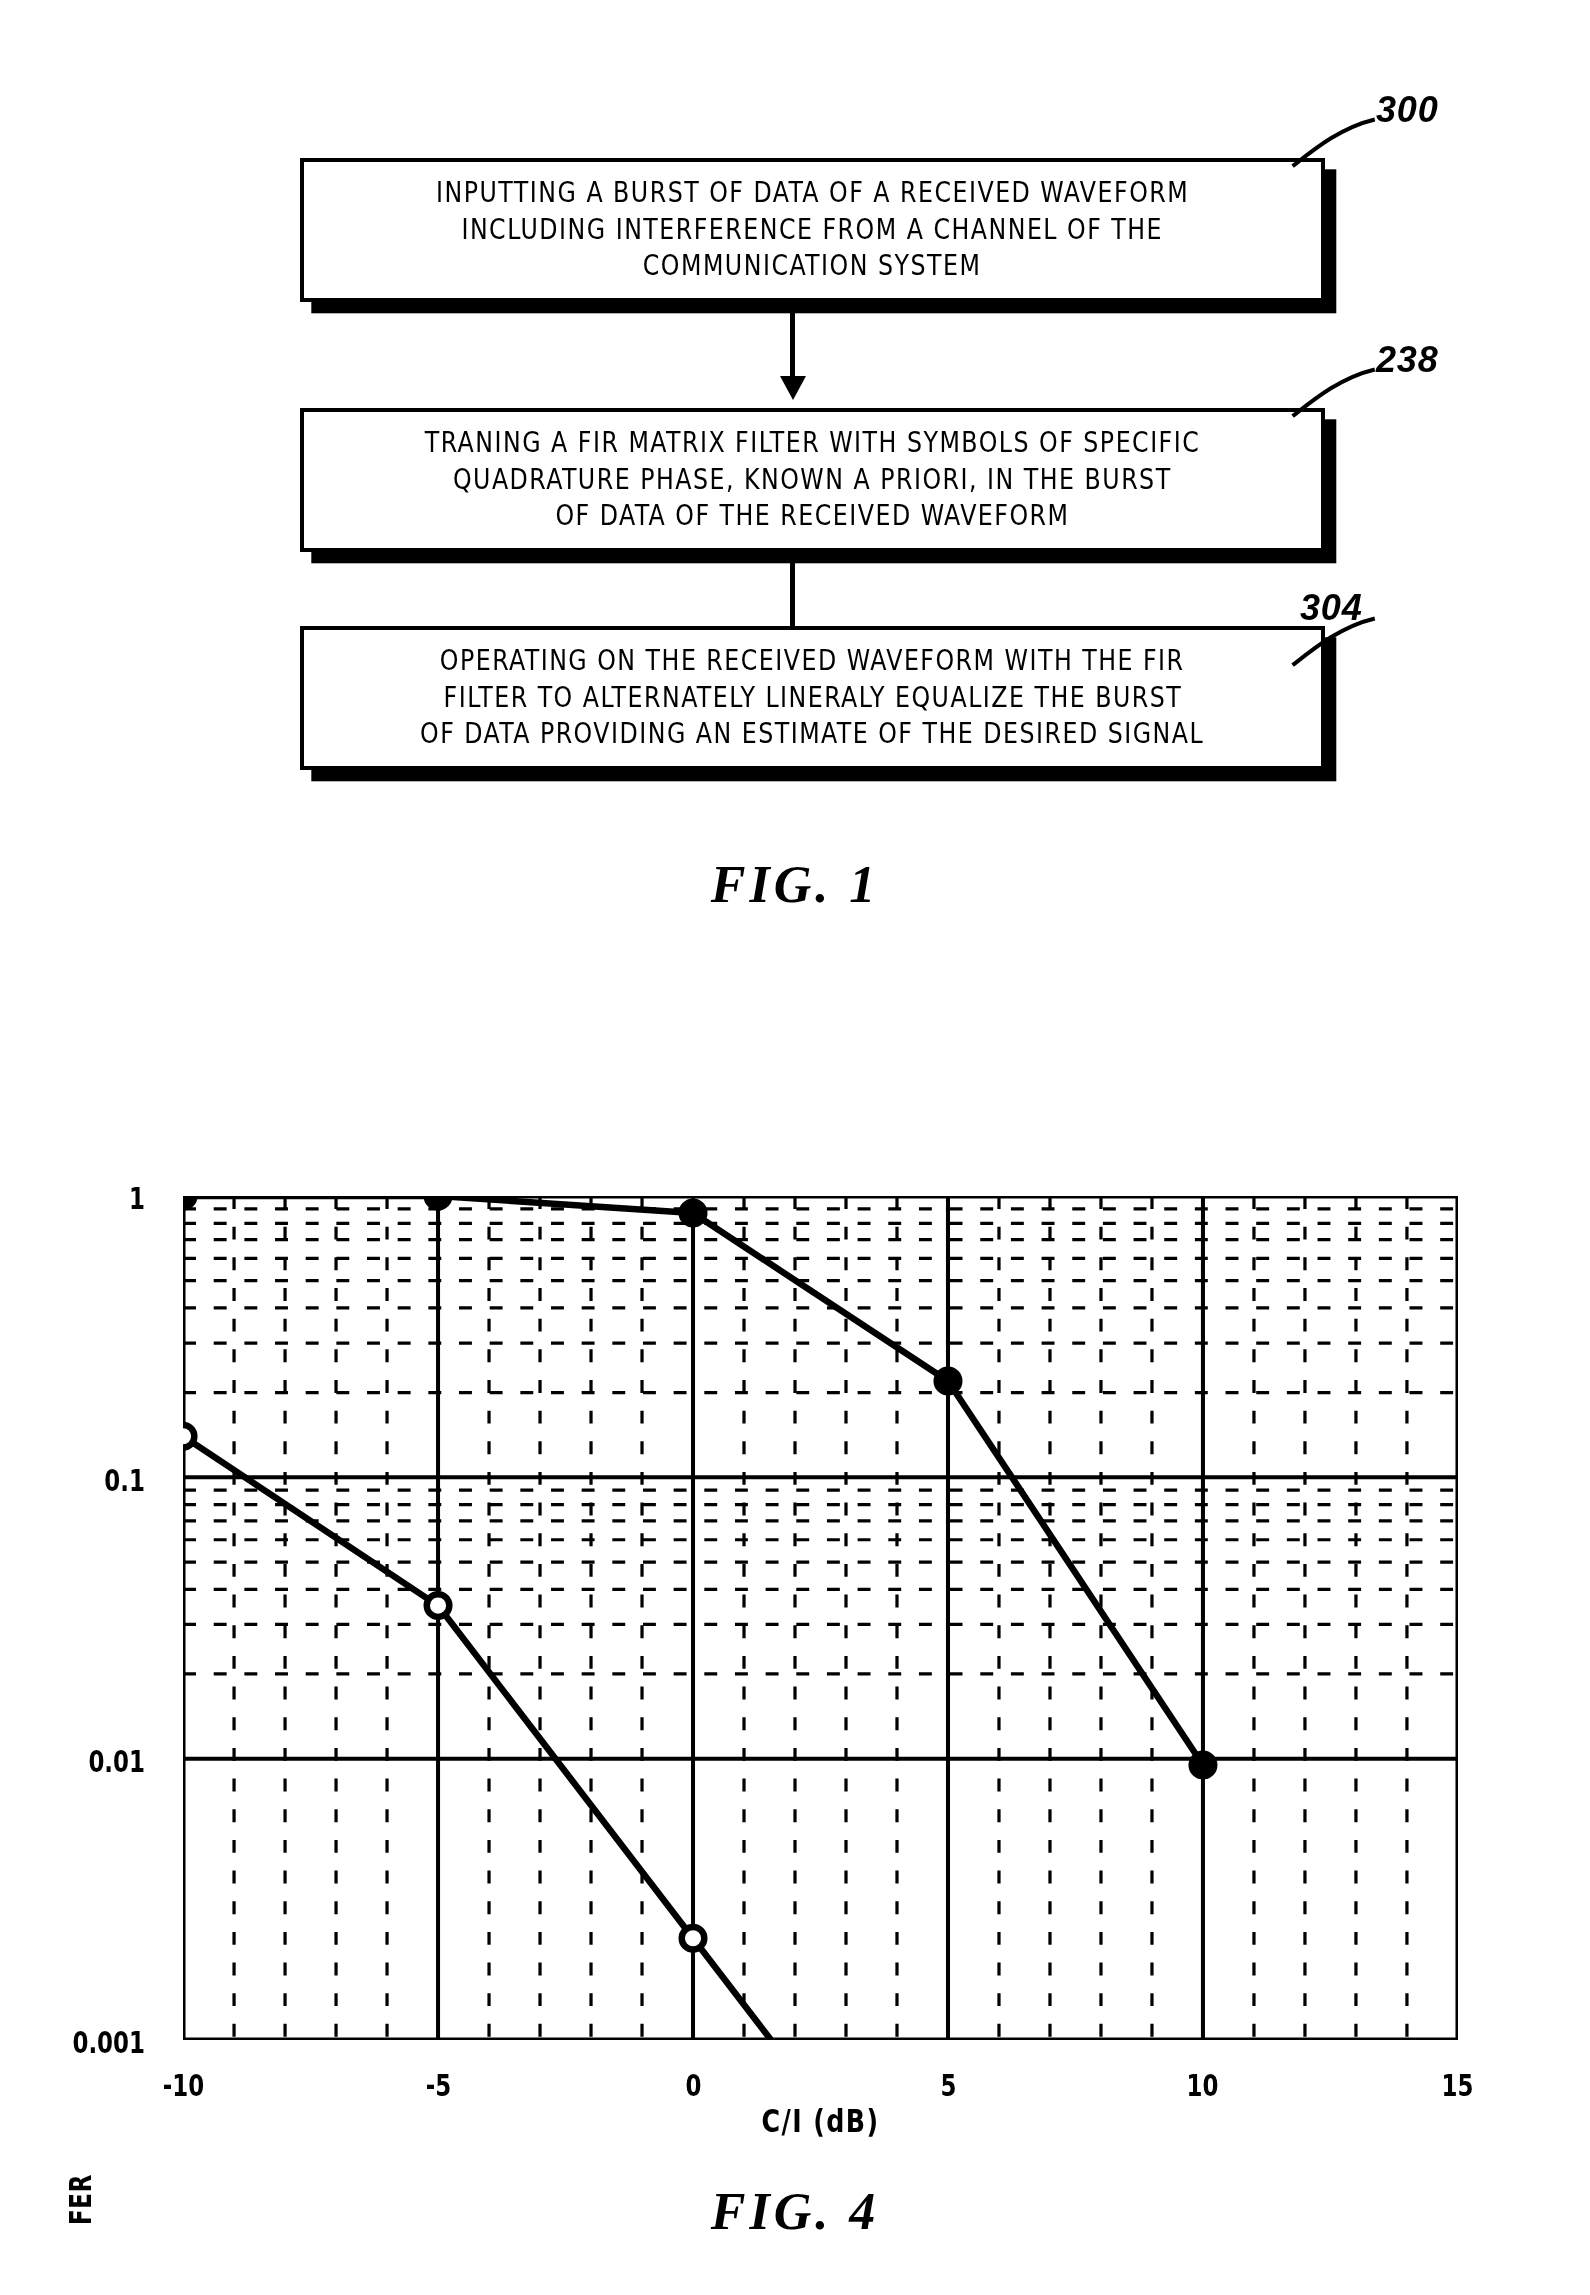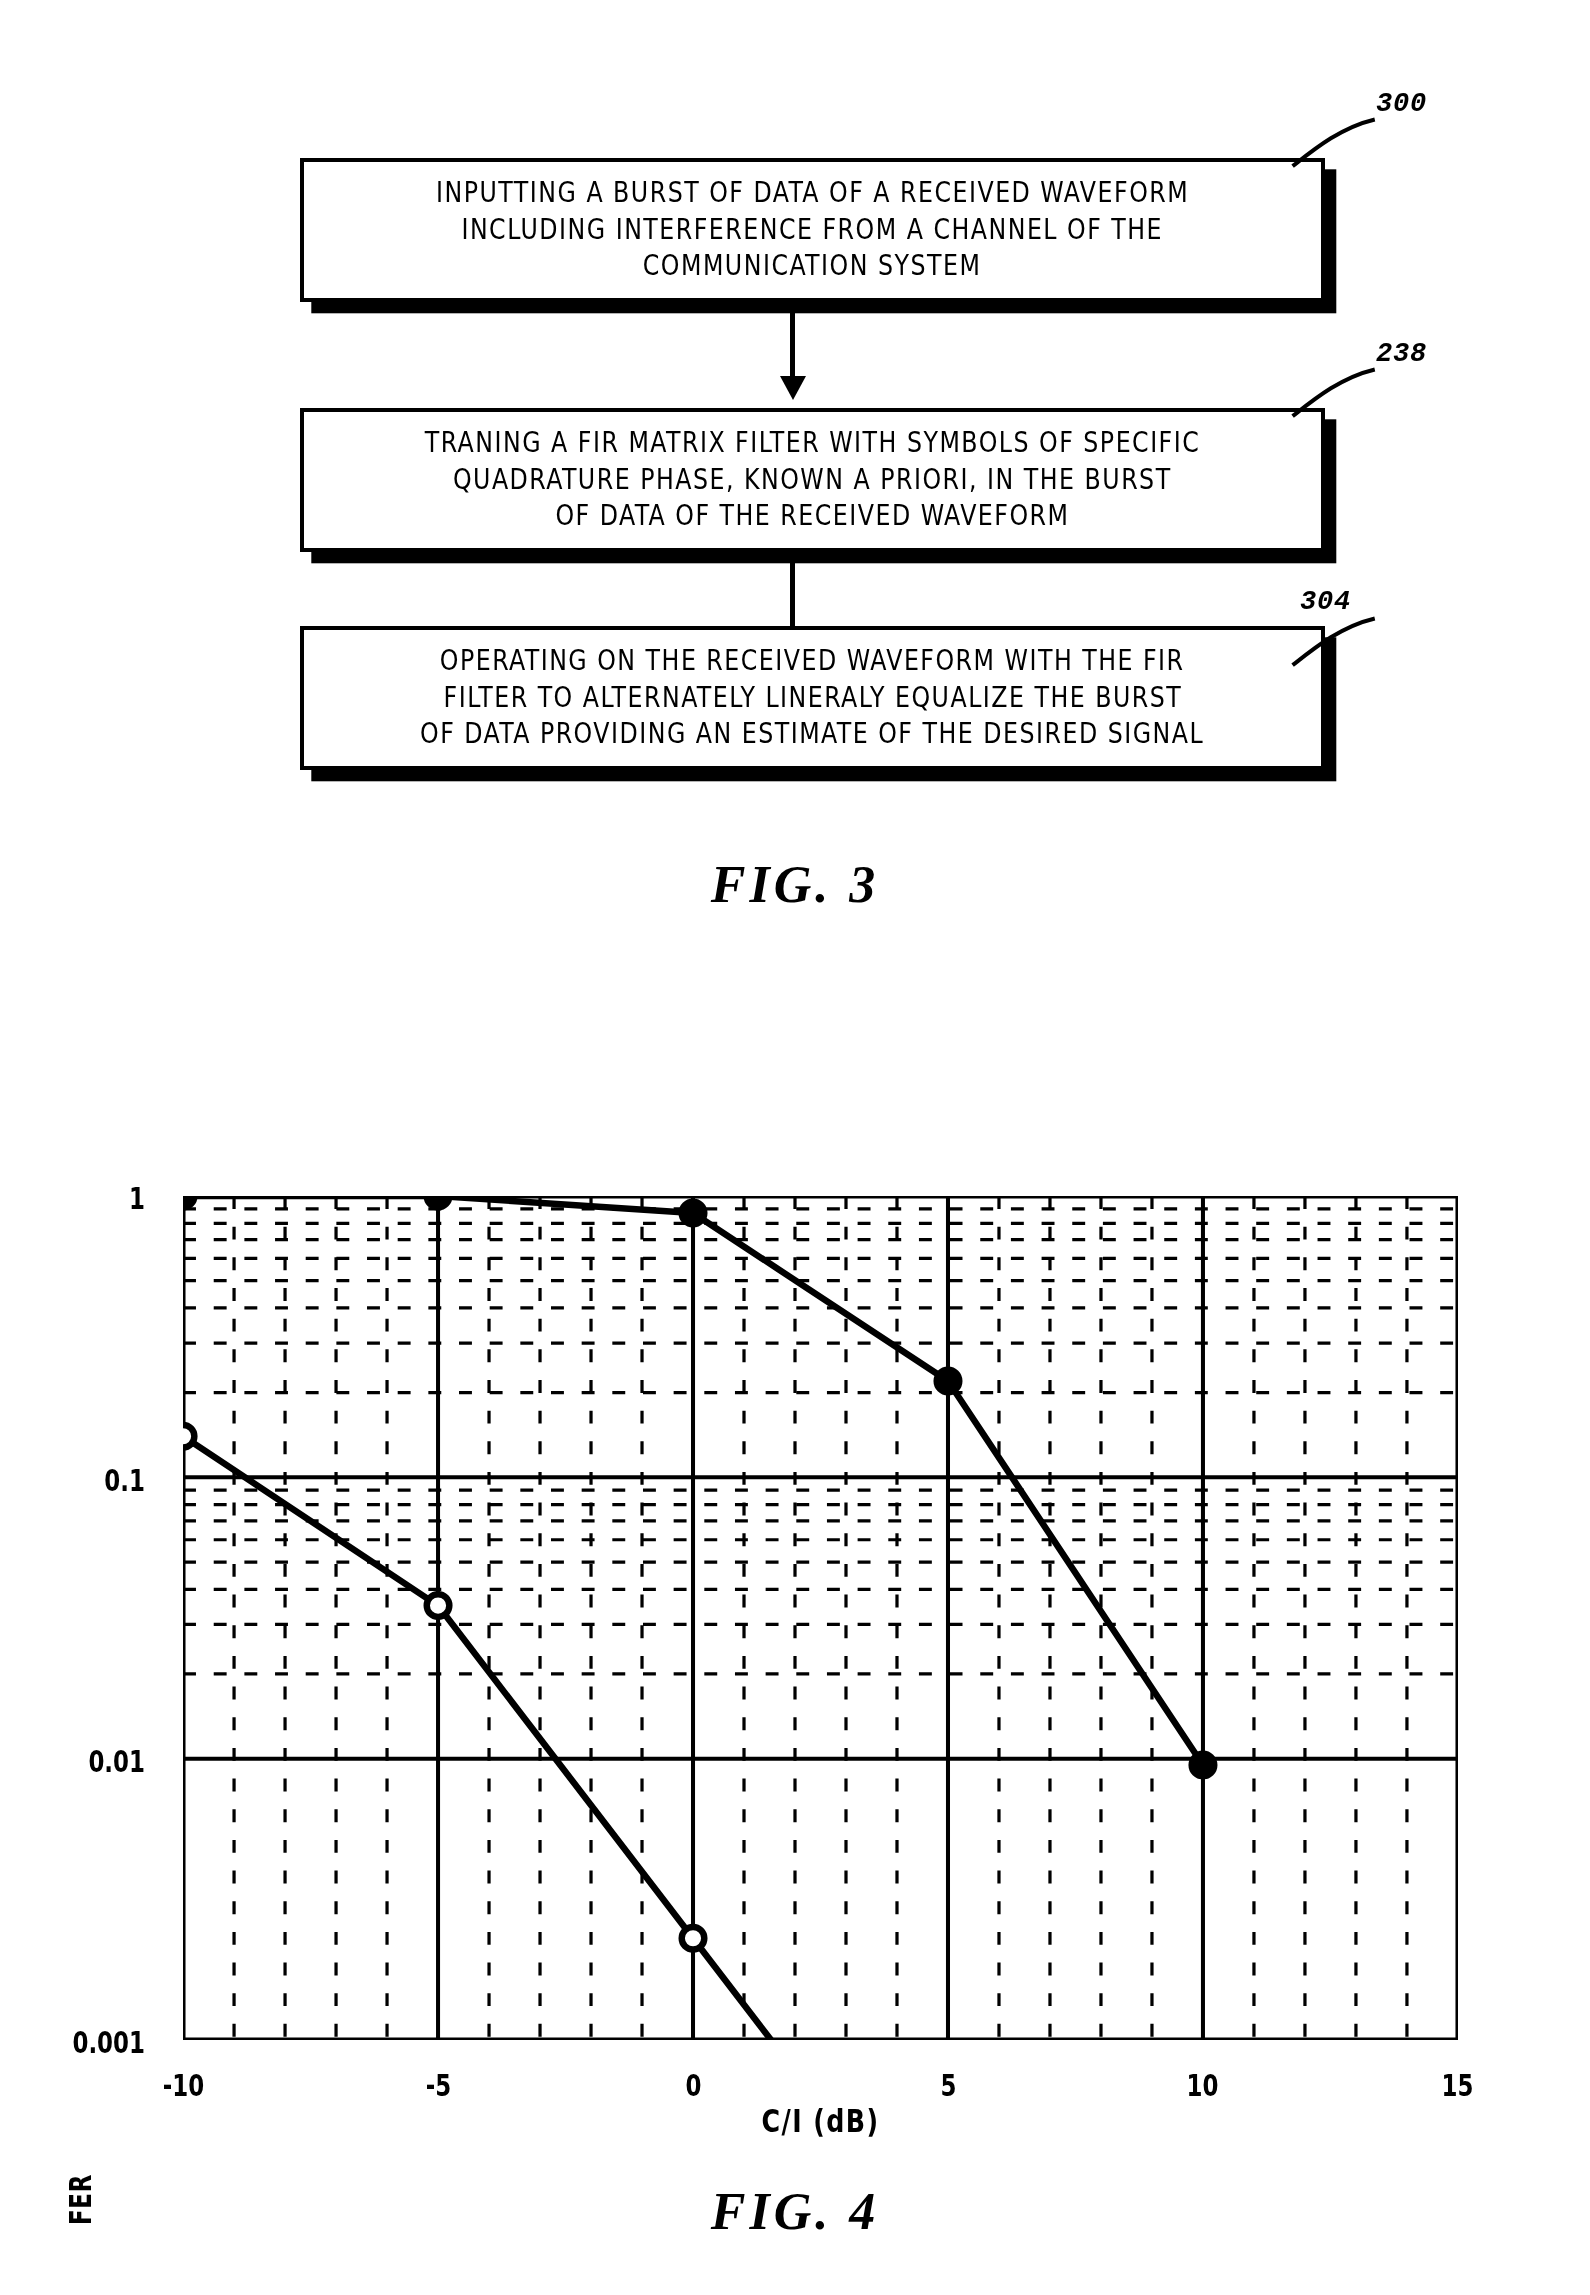--- a/index.html
+++ b/index.html
@@ -34,24 +34,24 @@
     line-height: 1.32;
     letter-spacing: 1.6px;
     white-space: nowrap;
     text-align: center;
     transform: scaleX(0.94);
     font-weight: 400;
   }
 
   .ref-num {
     position: absolute;
-    font-family: Liberation Mono, monospace;
+    font-family: Liberation Sans, sans-serif;
     font-style: italic;
     font-weight: 700;
-    font-size: 27px;
+    font-size: 36px;
     letter-spacing: 0.8px;
   }
   .ref-leader { position: absolute; }
 
   .arrow-wrap { position: absolute; }
   .arrow-stem {
     position: absolute; left: 50%; top: 0;
     width: 5.6px; margin-left: -2.8px; background: #000;
   }
   .arrow-head {
@@ -152,21 +152,21 @@
   <div class="flow-box" style="left:300px; top:626px; width:1025px; height:144px;">
     <div class="flow-line">OPERATING ON THE RECEIVED WAVEFORM WITH THE FIR</div>
     <div class="flow-line">FILTER TO ALTERNATELY LINERALY EQUALIZE THE BURST</div>
     <div class="flow-line">OF DATA PROVIDING AN ESTIMATE OF THE DESIRED SIGNAL</div>
   </div>
   <svg class="ref-leader" style="left:1291px; top:586px;" width="145" height="81" viewBox="0 0 180 100">
     <path d="M 2 98 C 30 76, 62 50, 104 40" stroke="#000" stroke-width="5" fill="none"></path>
   </svg>
   <div class="ref-num" style="left:1300px; top:587px;">304</div>
 
-  <div class="fig-caption" style="top:855px;">FIG. 3</div>
+  <div class="fig-caption" style="top:855px;">FIG. 1</div>
 </div>
 
 <div id="fig4">
 
   <div class="axis-tick-label ylab" style="left:32px; top:213px; width:113px;">1</div>
   <div class="axis-tick-label ylab" style="left:32px; top:495px; width:113px;">0.1</div>
   <div class="axis-tick-label ylab" style="left:32px; top:776px; width:113px;">0.01</div>
   <div class="axis-tick-label ylab" style="left:8px; top:1057px; width:137px;">0.001</div>
 
   <div class="axis-tick-label xlab" style="left:119px; top:1100px; width:129px;">-10</div>

